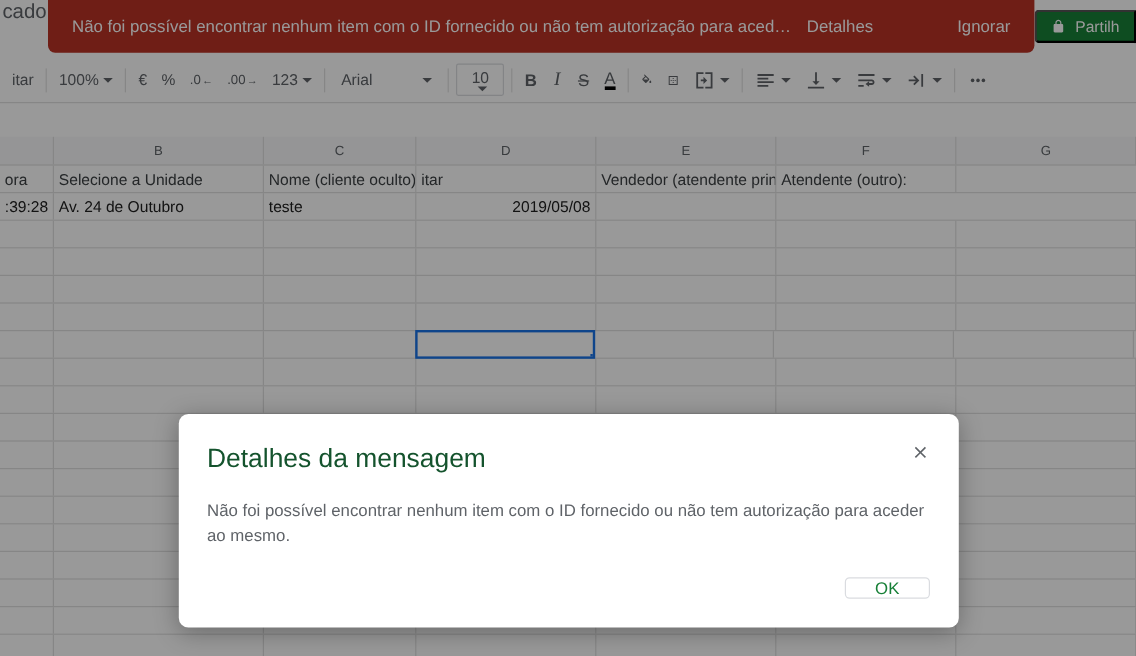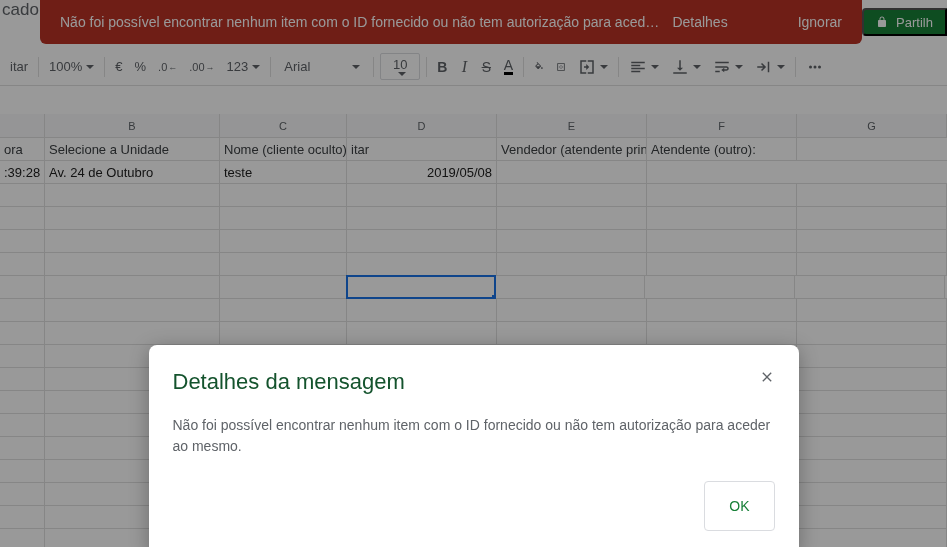--- a/index.html
+++ b/index.html
@@ -45,21 +45,21 @@
 .cell.right { justify-content: flex-end; }
 .sel-handle { position: absolute; width: 6px; height: 6px; background: #1a73e8; }
 
 .overlay { position: absolute; inset: 0; background: rgba(0,0,0,0.4); z-index: 10; }
 
 .dialog { position: absolute; left: 50%; transform: translateX(-50%); top: 345px; width: 650px; background: #fff; border-radius: 8px; z-index: 20; padding: 24px; box-shadow: 0 4px 20px rgba(0,0,0,0.3); }
 .dialog h2 { font-size: 22px; font-weight: 400; color: #14532d; margin-bottom: 20px; font-family: 'Google Sans', Arial, sans-serif; }
 .dialog .close { position: absolute; top: 20px; right: 20px; width: 24px; height: 24px; color: #5f6368; font-size: 20px; cursor: pointer; display: flex; align-items: center; justify-content: center; }
 .dialog .body { color: #5f6368; font-size: 14px; line-height: 1.5; }
 .dialog .actions { display: flex; justify-content: flex-end; margin-top: 24px; }
-.dialog .ok-btn { border: 1px solid #dadce0; background: #fff; color: #188038; font-size: 14px; font-weight: 500; padding: 16px 24px; border-radius: 4px; cursor: pointer; }
+.dialog .ok-btn { border: 1px solid #dadce0; background: #fff; color: #188038; font-size: 14px; font-weight: 500; padding: 0 24px; border-radius: 4px; cursor: pointer; }
 
 svg { display: block; }
 </style>
 </head>
 <body>
 
 <div class="title-bar"><span>cado - BASIC  (Respostas)</span></div>
 
 <button class="share-btn">
   <svg class="lock" viewBox="0 0 24 24" fill="#fff">

